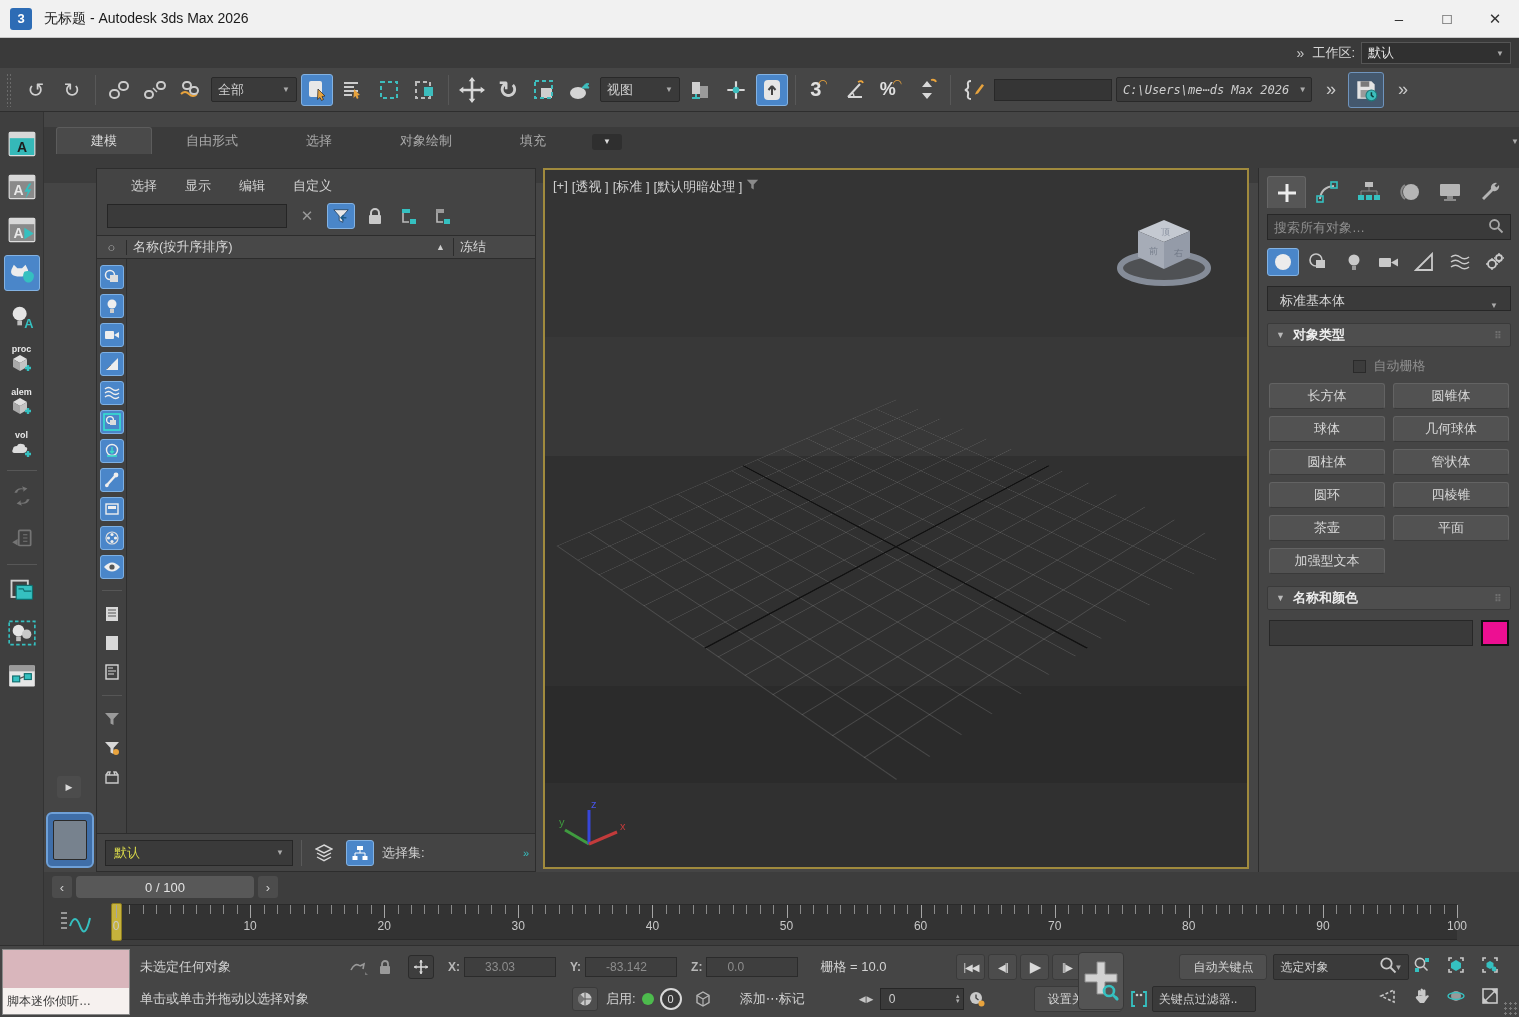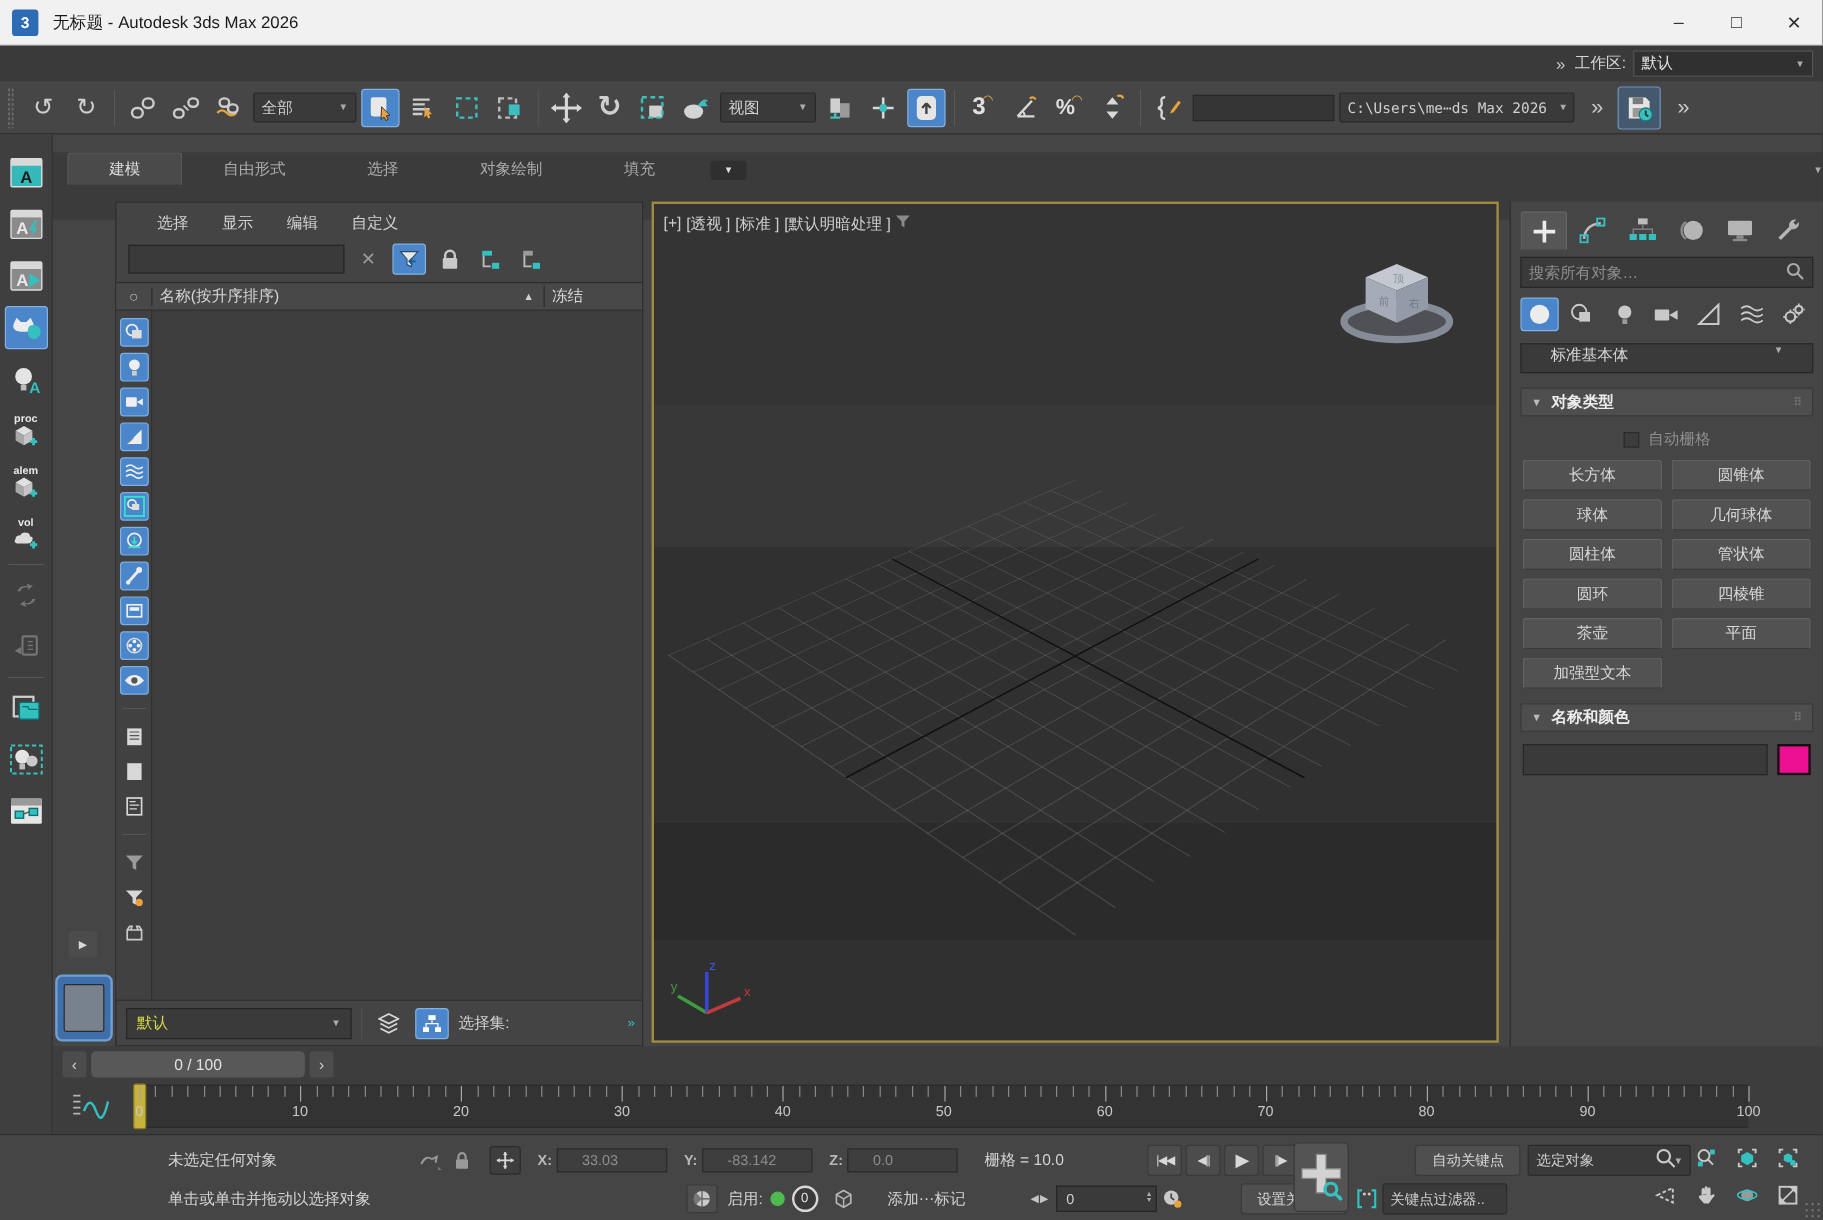--- a/index.html
+++ b/index.html
@@ -83,21 +83,21 @@
   #cpanel{position:absolute;left:1258px;top:168px;width:261px;bottom:72px;background:#454545;border-left:1px solid #2d2d2d;padding:6px 8px;}
   #cp-tabs{display:flex;align-items:center;gap:2px;height:36px;}
   .cp-tab{width:40px;height:32px;display:flex;align-items:center;justify-content:center;border-radius:3px 3px 0 0;color:#c9c9c9;}
   .cp-tab.active{background:#565656;border:1px solid #666;border-bottom:none;}
   #cp-search-row{display:flex;align-items:center;height:26px;background:#3a3a3a;border:1px solid #272727;margin-top:4px;padding:0 6px;}
   #cp-search{flex:1;background:transparent;border:none;color:#bbb;font-size:13px;outline:none;}
   #cp-search::placeholder{color:#8e8e8e;}
   #cp-cats{display:flex;align-items:center;gap:3px;margin-top:8px;}
   .cp-cat{width:33px;height:28px;display:flex;align-items:center;justify-content:center;border-radius:3px;color:#c9c9c9;}
   .cp-cat.active{background:#4a86c9;border:1px solid #83b2e2;}
-  #cp-dd{height:25px;background:#3a3a3a;border:1px solid #272727;display:flex;align-items:flex-start;padding:0 24px;margin-top:10px;color:#d8d8d8;}
+  #cp-dd{height:25px;background:#3a3a3a;border:1px solid #272727;display:flex;align-items:flex-end;padding:0 12px;margin-top:10px;color:#d8d8d8;}
   .rollout{margin-top:12px;background:#4e4e4e;border:1px solid #3a3a3a;border-radius:2px;height:24px;display:flex;align-items:center;padding:0 8px;font-weight:bold;color:#ececec;}
   .rollout .tri{font-size:9px;color:#b9b9b9;margin-right:8px;}
   .rollout .rgrip{margin-left:auto;color:#6f6f6f;font-size:10px;}
   #autogrid-row{display:flex;align-items:center;justify-content:center;gap:8px;margin:10px 0 4px;}
   #autogrid-box{width:13px;height:13px;background:#3c3c3c;border:1px solid #2a2a2a;}
   #autogrid-label{color:#8e8e8e;}
   #cp-buttons{display:grid;grid-template-columns:1fr 1fr;gap:7px 8px;margin-top:8px;padding:0 2px;}
   .cp-btn{height:26px;background:#525252;border:1px solid #636363;border-bottom-color:#3a3a3a;border-radius:3px;color:#d8d8d8;font-size:13px;display:flex;align-items:center;justify-content:center;}
   #name-color-row{display:flex;align-items:center;gap:8px;margin-top:10px;padding:0 2px;}
   #name-input{flex:1;height:26px;background:#3a3a3a;border:1px solid #272727;color:#ddd;}
@@ -284,21 +284,21 @@
       </div>
     <div class="tb-sep"></div>
     <div class="tb-ico">
         <svg width="24" height="24" viewBox="0 0 24 24">
           <path d="M9 3q-4 0-3 4t-3 5q4 1 3 5t3 4" fill="none" stroke="#d8d8d8" stroke-width="2"></path>
           <path d="M14 14l6-8 2 1.5-6 8-3 1z" fill="#e8a33d"></path>
         </svg>
       </div>
     <input id="named-sets-input" value="" style="">
     <div class="tb-dd" id="project-dd">
-      <span style="overflow:hidden;white-space:nowrap;">C:\Users\me⋯ds Max 2026</span>
+      <span style="overflow:hidden;white-space:nowrap;font-style:italic;">C:\Users\me⋯ds Max 2026</span>
       <span class="dd-arrow">▼</span>
     </div>
     <span class="chev" style="font-size:18px;">»</span>
     <div class="tb-ico" style="background:#44586e;border:1px solid #6f94bd;width:36px;height:36px;">
         <svg width="26" height="26" viewBox="0 0 24 24">
           <path d="M4 4h13l3 3v13H4z" fill="#e4e4e4"></path>
           <rect x="7" y="4" width="8" height="5" fill="#7a7a7a"></rect>
           <rect x="7" y="12" width="10" height="7" fill="#9a9a9a"></rect>
           <circle cx="17" cy="17" r="5" fill="#3dbdbd" stroke="#1d7a7a"></circle>
           <path d="M17 14v3l2 1.5" stroke="#0c3c3c" stroke-width="1.4" fill="none"></path>
@@ -893,20 +893,24 @@
         <div class="tick" style="left: 96%;"></div>
         <div class="tick" style="left: 97%;"></div>
         <div class="tick" style="left: 98%;"></div>
         <div class="tick" style="left: 99%;"></div>
         <div class="tick major" style="left: 100%;"></div>
         <div class="tick-label" style="left: 100%;">100</div>
       </div>
   </div>
 
   <div id="statusbar">
+    <div id="listener">
+      <div class="pink"></div>
+      <div class="white">脚本迷你侦听…</div>
+    </div>
 
     <div class="sb-row" id="sb-row1">
       <span class="sb-text" style="width:200px;">未选定任何对象</span>
       <span class="sb-ico" style="margin-left:6px;">
           <svg width="20" height="18" viewBox="0 0 20 18">
             <path d="M2 12q4-8 9-4M11 8l4-2-1 5" fill="none" stroke="#9a9a9a" stroke-width="1.6"></path>
             <path d="M16 14l3 3h-3z" fill="#777"></path>
           </svg>
         </span>
       <span class="sb-ico">

